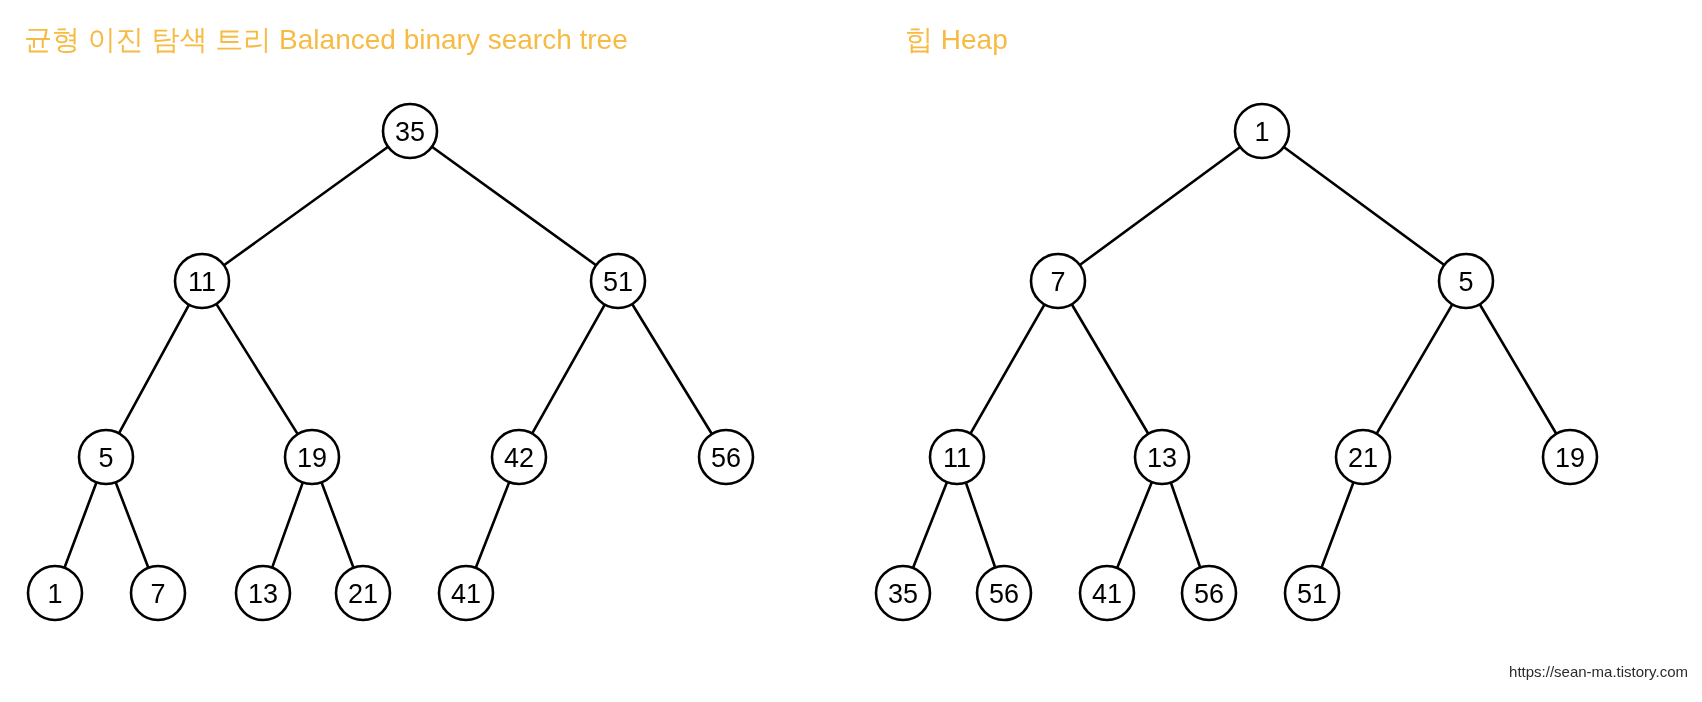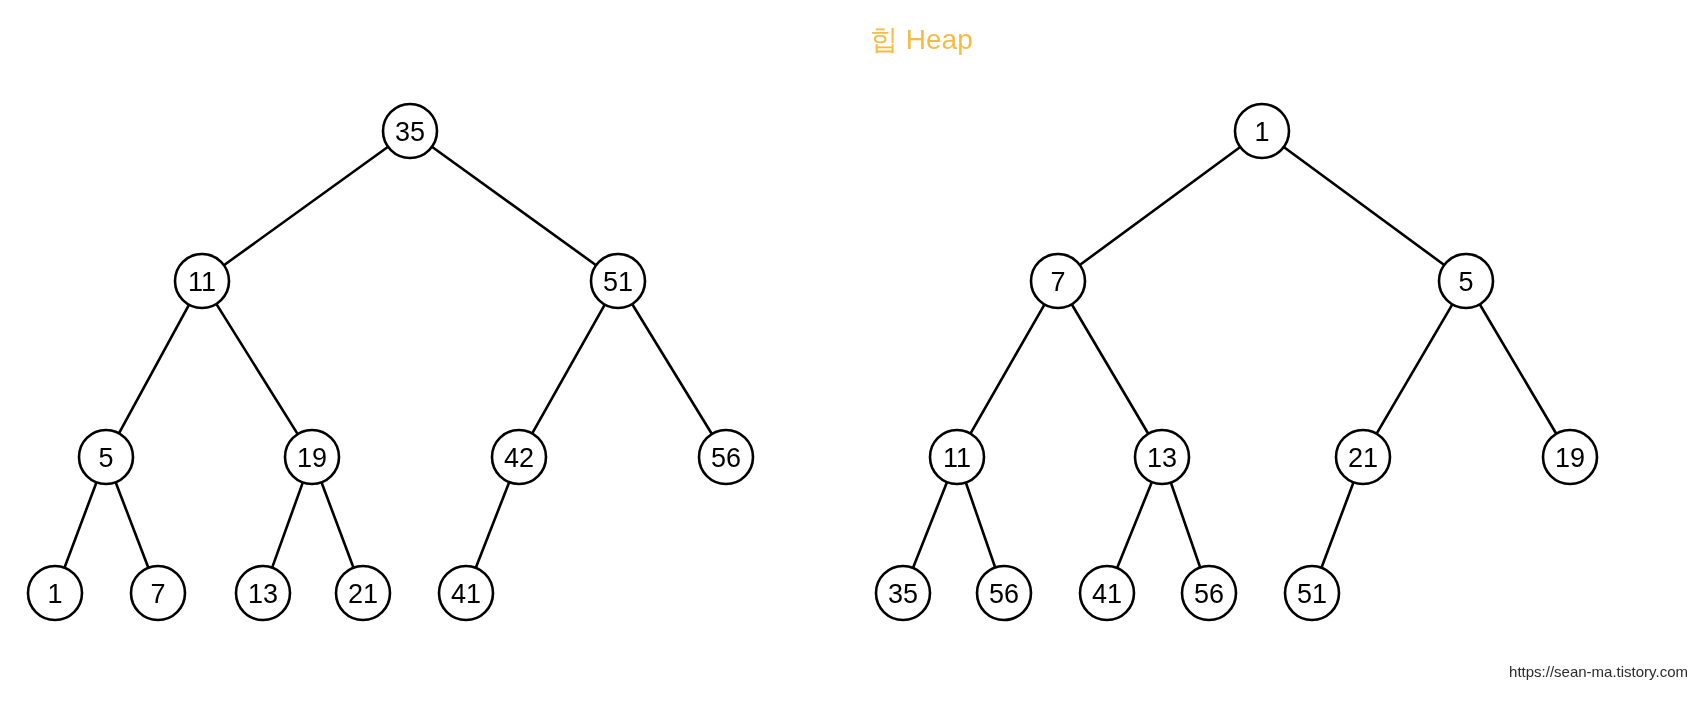--- a/index.html
+++ b/index.html
@@ -23,21 +23,21 @@
   }
   .title {
     position: absolute;
     color: #F7BB44;
     font-size: 28px;
     font-weight: 400;
     white-space: nowrap;
     letter-spacing: 0px;
   }
   #title-bst { left: 24px; top: 21px; }
-  #title-heap { left: 870px; top: 21px; text-align: right; }
+  #title-heap { left: 905px; top: 21px; text-align: right; }
 
   .tree-svg {
     position: absolute;
     top: 0;
     left: 0;
     width: 1702px;
     height: 702px;
     pointer-events: none;
   }
   .edge {
@@ -65,20 +65,21 @@
     color: #2b2b2b;
     font-size: 15px;
     white-space: nowrap;
   }
 </style>
 </head>
 <body>
 
 <div class="canvas">
 
+  <div class="title" id="title-bst">균형 이진 탐색 트리 Balanced binary search tree</div>
 
   <div class="title" id="title-heap">힙 Heap</div>
 
   <svg class="tree-svg" id="trees-svg" viewBox="0 0 1702 702" xmlns="http://www.w3.org/2000/svg">
       <g>
         <g>
           <line x1="388.10056104195337" y1="146.79286463320668" x2="223.8994389580466" y2="265.2071353667933" class="edge"></line>
           <line x1="431.89943895804663" y1="146.79286463320668" x2="596.1005610419534" y2="265.2071353667933" class="edge"></line>
           <line x1="189.07099247162452" y1="304.7031804686884" x2="118.92900752837548" y2="433.2968195313116" class="edge"></line>
           <line x1="216.30997138008587" y1="303.89595420813737" x2="297.69002861991413" y2="434.10404579186263" class="edge"></line>

